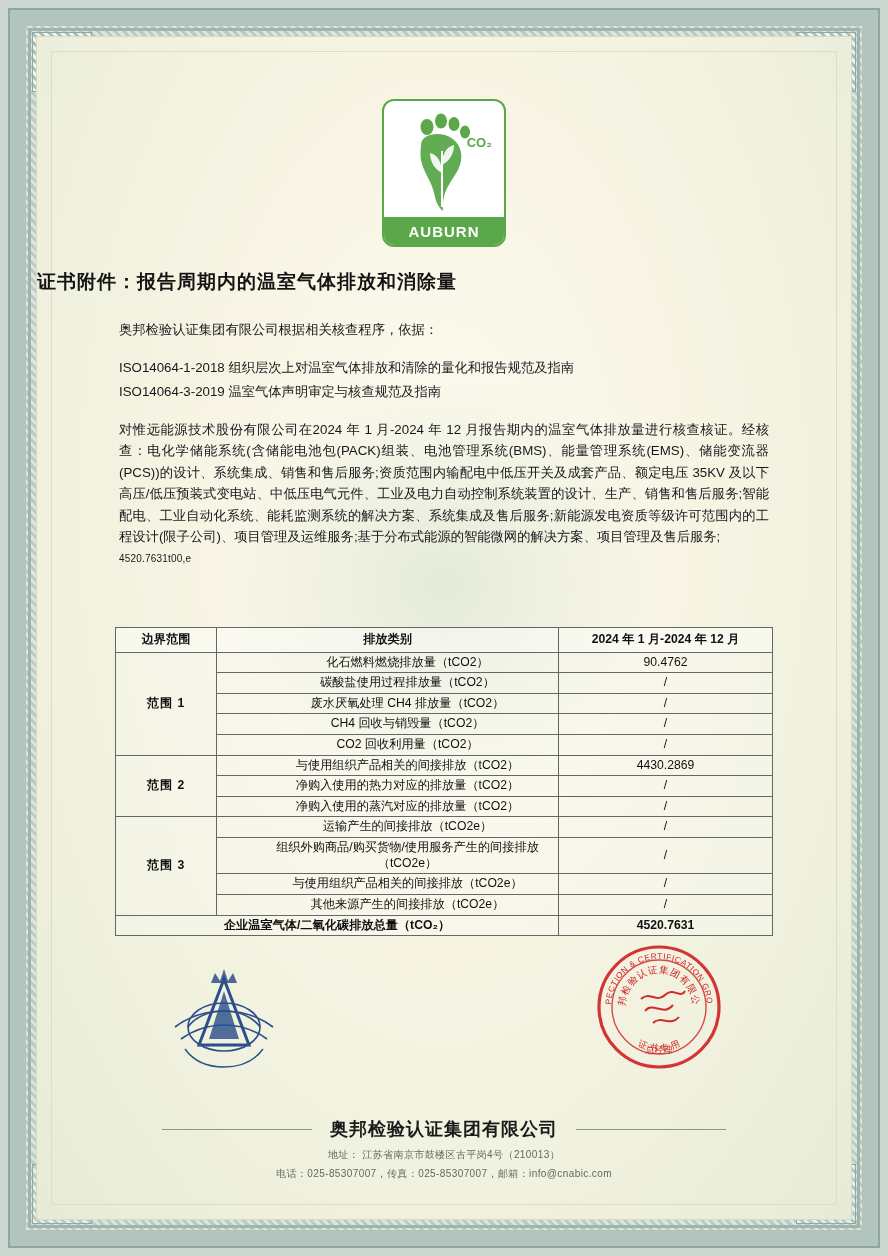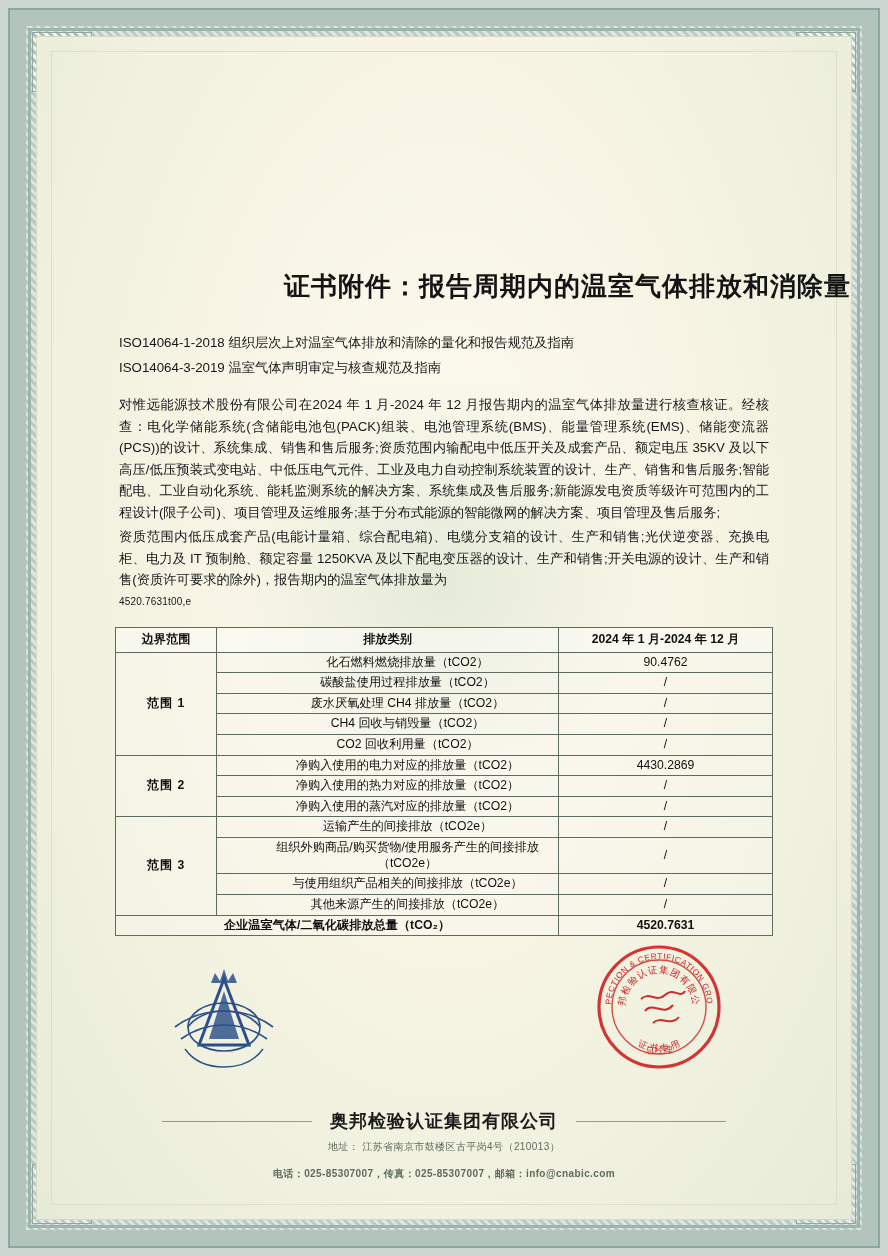--- a/index.html
+++ b/index.html
@@ -115,23 +115,23 @@
     font-size: 13px;
     color: #5aa84a;
     font-weight: bold;
   }
 
   
   .title {
     position: absolute;
     left: 0; right: 0;
     top: 232px;
-    text-align: right;
+    text-align: left;
     font-family: "DejaVu Serif", serif;
-    font-size: 26px;
+    font-size: 19px;
     font-weight: bold;
     color: #141414;
     letter-spacing: 1px;
   }
 
   
   .body {
     position: absolute;
     left: 82px;
     right: 82px;
@@ -228,47 +228,69 @@
     background: #8d9a84;
   }
   .rule.l { left: -152px; }
   .rule.r { right: -152px; }
   .footer .addr, .footer .contact {
     font-size: 10px;
     color: #5e6b5e;
     margin-top: 7px;
     letter-spacing: 0.4px;
   }
-  .footer .contact { margin-top: 13px; font-weight: bold; }
+  .footer .contact { margin-top: 5px; }
 </style>
 </head>
 <body>
 
 <div class="page">
   <div class="border-outer">
     <div class="corner tl"></div>
     <div class="corner tr"></div>
     <div class="corner bl"></div>
     <div class="corner br"></div>
   </div>
   <div class="border-mid"></div>
 
   <div class="paper">
     <div class="inner-hair"></div>
 
+    <div class="logo-wrap">
+      <div class="logo">
+        <span class="foot">
+          <svg width="86" height="104" viewBox="0 0 86 104">
+            <g fill="#5aa84a">
+              <ellipse cx="26" cy="16" rx="6.5" ry="8"></ellipse>
+              <ellipse cx="40" cy="10" rx="6" ry="7.5"></ellipse>
+              <ellipse cx="53" cy="13" rx="5.5" ry="7"></ellipse>
+              <ellipse cx="64" cy="21" rx="5" ry="6.5"></ellipse>
+              <path d="M20 34 C20 24 34 21 44 24 C56 28 62 38 60 50 C58 62 48 70 44 82 C41 92 42 98 42 100 C42 100 36 96 34 86 C32 74 26 66 22 56 C18 46 20 38 20 34 Z" opacity="0.95"></path>
+            </g>
+            <g stroke="#ffffff" stroke-width="2" fill="none">
+              <path d="M41 96 L41 40"></path>
+              <path d="M41 62 C33 58 29 50 29 42 C37 44 41 52 41 62 Z" fill="#ffffff" opacity="0.9" stroke="none"></path>
+              <path d="M41 54 C49 50 53 42 53 34 C45 36 41 44 41 54 Z" fill="#ffffff" opacity="0.9" stroke="none"></path>
+            </g>
+          </svg>
+        </span>
+        <span class="co2">CO₂</span>
+        <span class="brandbar">AUBURN</span>
+      </div>
+    </div>
 
     <div class="title">证书附件：报告周期内的温室气体排放和消除量</div>
 
     <div class="body">
+      <p>奥邦检验认证集团有限公司根据相关核查程序，依据：</p>
       <div class="gap"></div>
       <p class="std-line">ISO14064-1-2018 组织层次上对温室气体排放和清除的量化和报告规范及指南</p>
       <p class="std-line">ISO14064-3-2019 温室气体声明审定与核查规范及指南</p>
       <div class="gap"></div>
       <p class="para-justify">对惟远能源技术股份有限公司在2024 年 1 月-2024 年 12 月报告期内的温室气体排放量进行核查核证。经核查：电化学储能系统(含储能电池包(PACK)组装、电池管理系统(BMS)、能量管理系统(EMS)、储能变流器(PCS))的设计、系统集成、销售和售后服务;资质范围内输配电中低压开关及成套产品、额定电压 35KV 及以下高压/低压预装式变电站、中低压电气元件、工业及电力自动控制系统装置的设计、生产、销售和售后服务;智能配电、工业自动化系统、能耗监测系统的解决方案、系统集成及售后服务;新能源发电资质等级许可范围内的工程设计(限子公司)、项目管理及运维服务;基于分布式能源的智能微网的解决方案、项目管理及售后服务;</p>
-      <p class="para-justify">资质范围内低压成套产品(电能计量箱、综合配电箱)、电缆分支箱的设计、生产和销售;光伏逆变器、充换电柜、电力及 IT 预制舱、额定容量 1250KVA 及以下配电变压器的设计、生产和销售;开关电源的设计、生产和销售(资质许可要求的除外)，报告期内的温室气体排放量为</p>
       <p class="tiny-num">4520.7631t00,e</p>
     </div>
 
     <div class="table-wrap">
       <table>
         <thead>
           <tr>
             <th>边界范围</th>
             <th>排放类别</th>
             <th>2024 年 1 月-2024 年 12 月</th>
@@ -293,21 +315,21 @@
             <td class="cat">CH4 回收与销毁量（tCO2）</td>
             <td class="val">/</td>
           </tr>
           <tr>
             <td class="cat">CO2 回收利用量（tCO2）</td>
             <td class="val">/</td>
           </tr>
 
           <tr>
             <td class="scope" rowspan="3">范围 2</td>
-            <td class="cat">净购入使用的电力对应的排放量（tCO2）</td>
+            <td class="cat">与使用组织产品相关的间接排放（tCO2）</td>
             <td class="val">4430.2869</td>
           </tr>
           <tr>
             <td class="cat">净购入使用的热力对应的排放量（tCO2）</td>
             <td class="val">/</td>
           </tr>
           <tr>
             <td class="cat">净购入使用的蒸汽对应的排放量（tCO2）</td>
             <td class="val">/</td>
           </tr>

